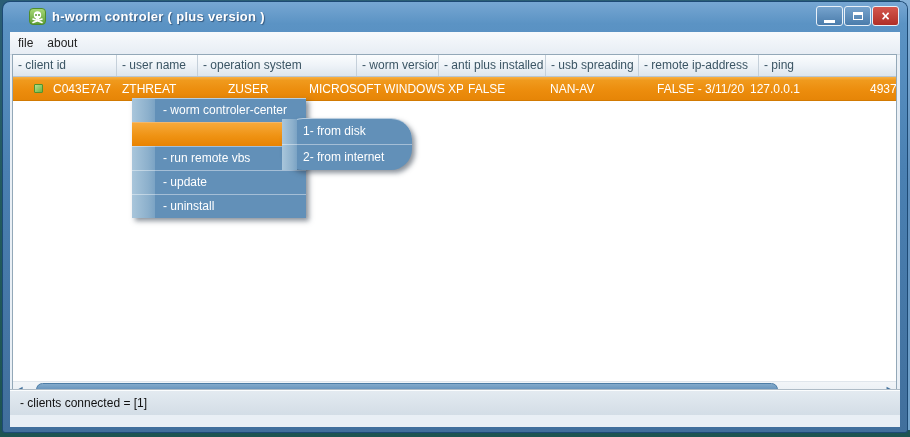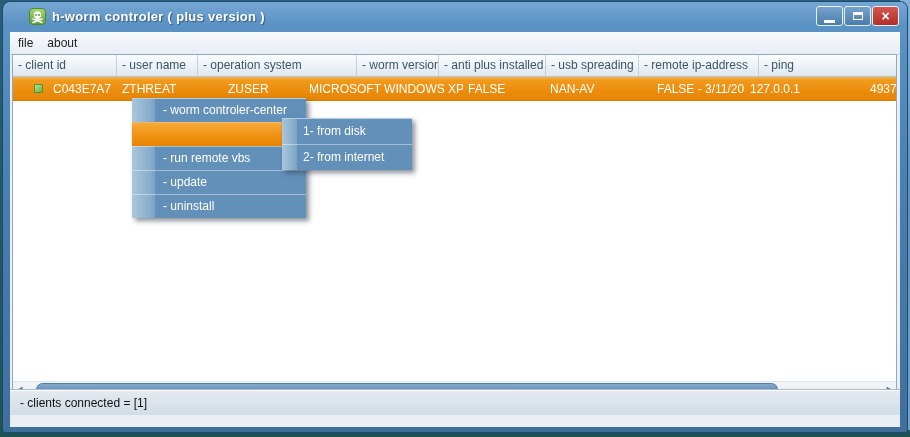--- a/index.html
+++ b/index.html
@@ -68,21 +68,21 @@
     box-shadow:3px 3px 5px rgba(45,58,74,.55);}
   .ctxmenu .gutter{position:absolute;left:0;top:0;bottom:0;
     background:linear-gradient(90deg,#a9c6db 0%,#8cb0cc 70%,#7ba3c4 100%);}
   .mainmenu{left:93px;top:98px;width:174px;margin-left:39px;}
   .mainmenu .gutter{width:23px;}
   .mainmenu .citem{padding-left:31px;}
   .citem{position:relative;height:23px;line-height:23px;white-space:nowrap;cursor:pointer;}
   .citem + .citem{border-top:1px solid rgba(255,255,255,.42);}
   .citem.hot{background:linear-gradient(180deg,#f7a93a 0%,#ef9314 55%,#e98301 100%);}
   .sub-arrow{position:absolute;right:6px;top:0;font-size:9px;line-height:23px;}
-  .submenu{left:282px;top:118px;width:130px;}
+  .submenu{left:282px;top:118px;width:130px;border-radius:21px;}
   .submenu .gutter{width:15px;}
   .submenu .citem{height:25px;line-height:25px;padding-left:21px;}
 </style>
 </head>
 <body>
 
 <div id="stage">
   <div id="desk-right"></div>
 
   <div class="window">

